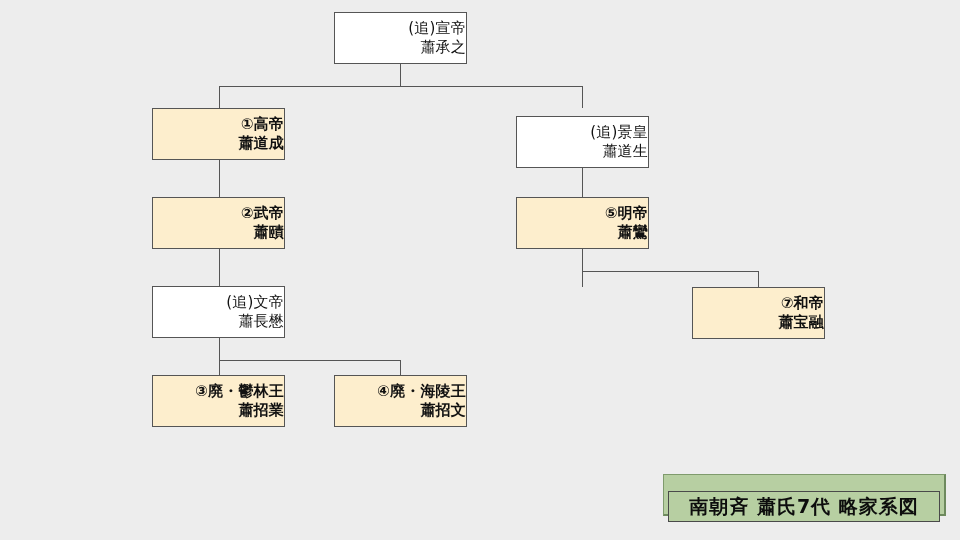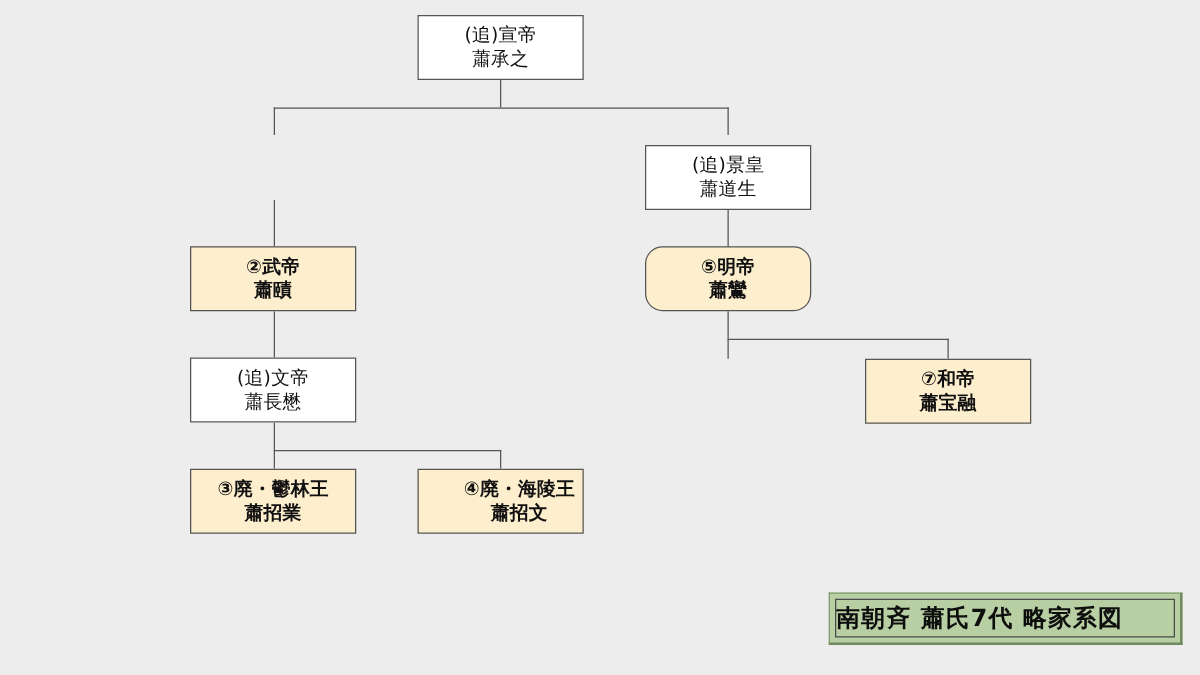--- a/index.html
+++ b/index.html
@@ -27,21 +27,21 @@
   .conn.v { width: 1px; }
   .conn.h { height: 1px; }
 
   
   .node {
     position: absolute;
     box-sizing: border-box;
     border: 1px solid #555555;
     display: flex;
     flex-direction: column;
-    align-items: center;
+    align-items: flex-end;
     justify-content: center;
     line-height: 1.30;
     color: #111111;
     letter-spacing: 0.2px;
   }
   .node.cream { background: #fdeecd; }
   .node.white { background: #ffffff; }
   .node .ln1,
   .node .ln2 {
     display: block;
@@ -69,20 +69,22 @@
     padding: 4px;
   }
   #caption-inner {
     box-sizing: border-box;
     width: 100%;
     height: 100%;
     background: #b7cfa2;
     border: 1px solid #4a4a4a;
     display: flex;
     align-items: center;
+    justify-content: center;
+    margin-top: 12px;
   }
   #caption-text {
     font-size: 19px;
     font-weight: 700;
     color: #0d0d0d;
     letter-spacing: 1px;
     white-space: nowrap;
   }
 </style>
 </head>
@@ -109,32 +111,36 @@
   <div class="conn v" style="left:582px; top:249px; height:22px;"></div>
   <div class="conn h" style="left:582px; top:271px; width:177px;"></div>
   <div class="conn v" style="left:582px; top:271px; height:16px;"></div>
   <div class="conn v" style="left:758px; top:271px; height:16px;"></div>
 
   <div class="node white" style="left:334px; top:12px; width:133px; height:52px;">
     <span class="ln1">(追)宣帝</span>
     <span class="ln2">蕭承之</span>
   </div>
 
+  <div class="node cream" style="left:152px; top:108px; width:133px; height:52px;">
+    <span class="ln1">①高帝</span>
+    <span class="ln2">蕭道成</span>
+  </div>
 
   <div class="node white" style="left:516px; top:116px; width:133px; height:52px;">
     <span class="ln1">(追)景皇</span>
     <span class="ln2">蕭道生</span>
   </div>
 
   <div class="node cream" style="left:152px; top:197px; width:133px; height:52px;">
     <span class="ln1">②武帝</span>
     <span class="ln2">蕭賾</span>
   </div>
 
-  <div class="node cream" style="left:516px; top:197px; width:133px; height:52px;border-radius:14px;">
+  <div class="node cream" style="left:516px; top:197px; width:133px; height:52px;">
     <span class="ln1">⑤明帝</span>
     <span class="ln2">蕭鸞</span>
   </div>
 
   <div class="node white" style="left:152px; top:286px; width:133px; height:52px;">
     <span class="ln1">(追)文帝</span>
     <span class="ln2">蕭長懋</span>
   </div>
 
 

